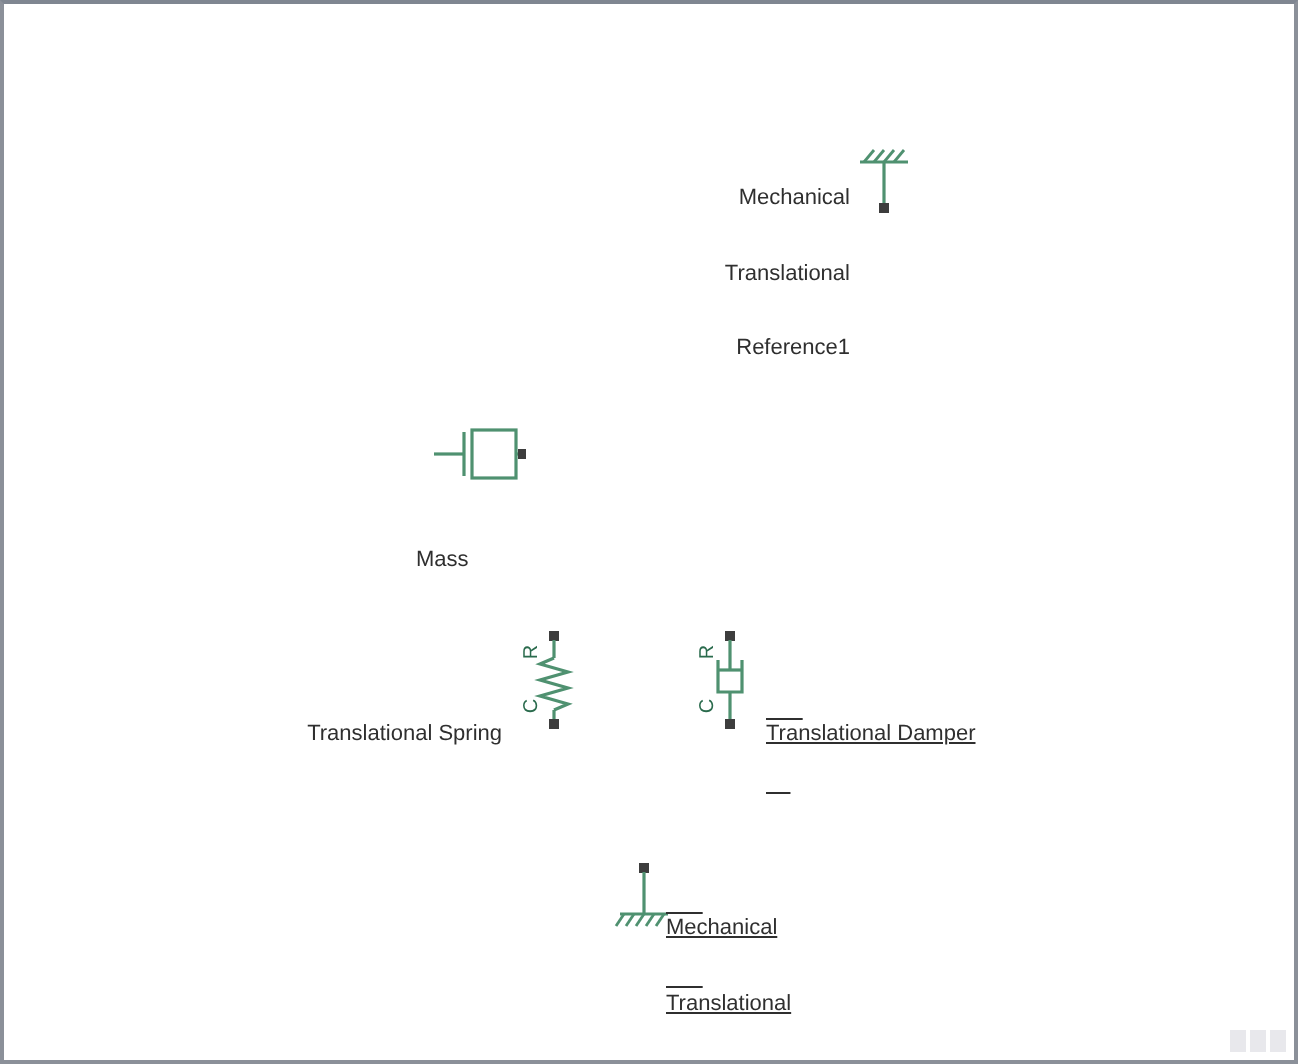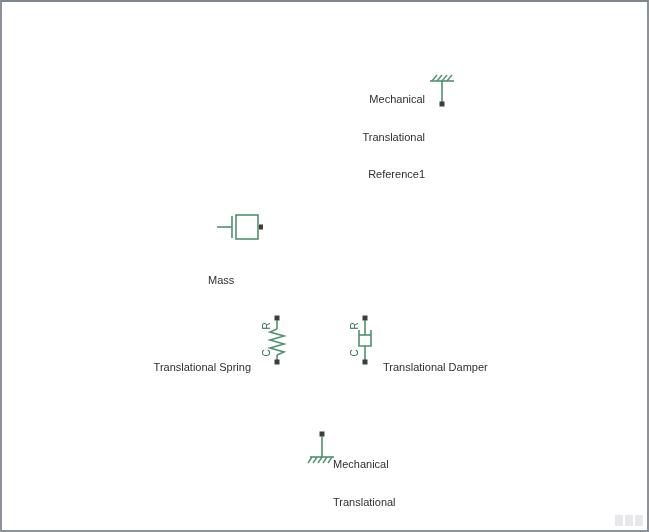--- a/index.html
+++ b/index.html
@@ -39,21 +39,21 @@
 
   .block-label {
     position: absolute;
     font-family: "Liberation Sans", sans-serif;
     font-size: 11px;
     color: #2f2f2f;
     line-height: 12.5px;
     white-space: pre;
   }
 
-  .label-right { text-align: left; }
+  .label-right { text-align: left; text-decoration: underline; }
   .label-left  { text-align: right; }
   .label-center{ text-align: left; }
 
   .glyph {
     position: absolute;
     display: block;
   }
 
   
   .port-letter {

